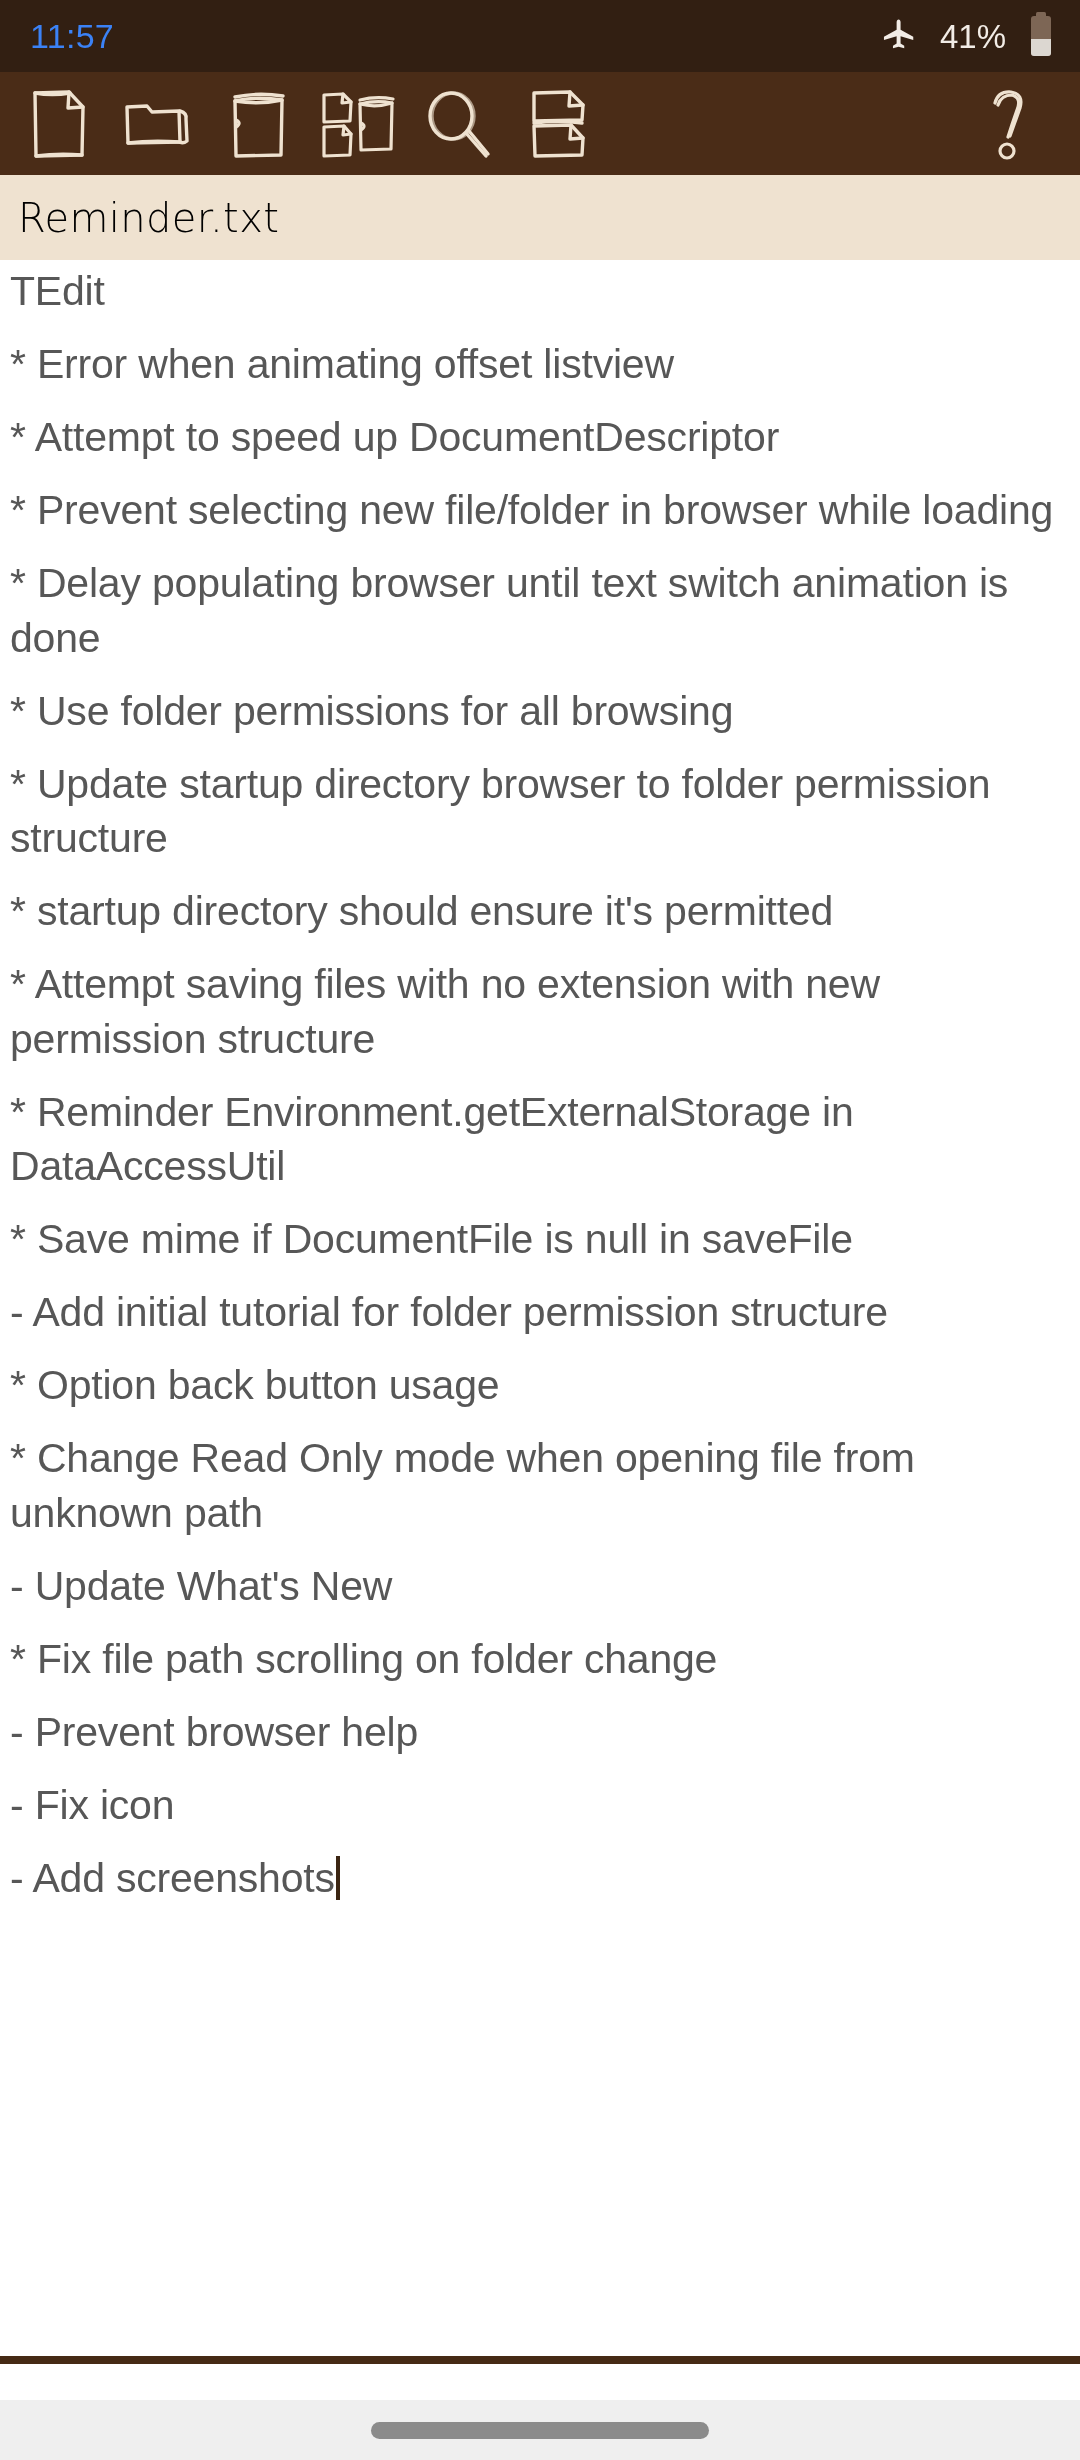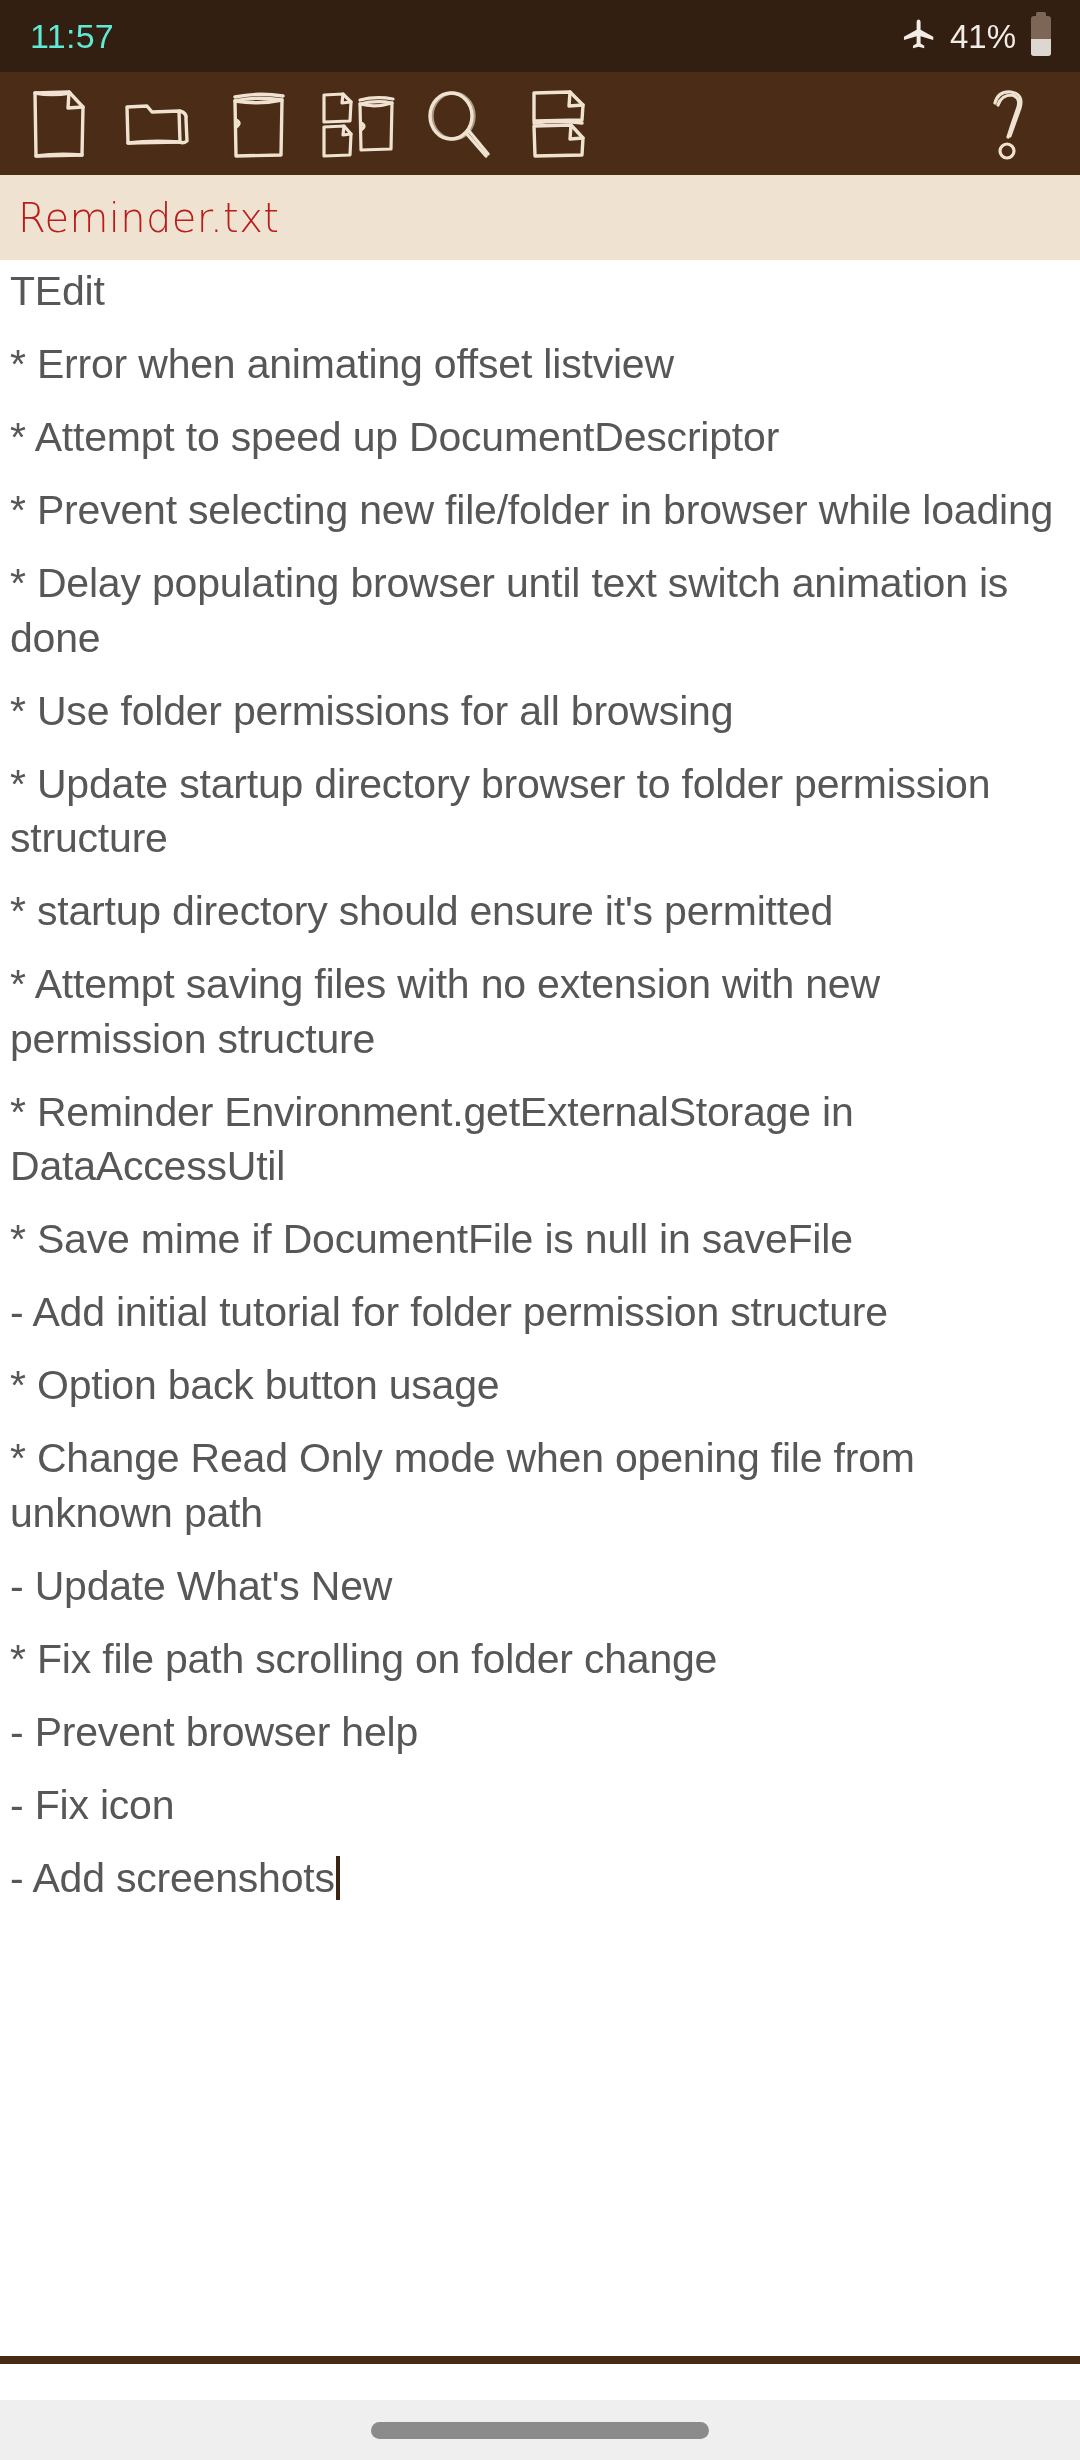--- a/index.html
+++ b/index.html
@@ -29,29 +29,29 @@
     height: 72px;
     background: #321f12;
     display: flex;
     align-items: center;
     justify-content: space-between;
     padding: 0 26px 0 30px;
     box-sizing: border-box;
     flex: none;
   }
   .status-clock {
-    color: #5eead4;
+    color: #3b82f6;
     font-size: 34px;
     letter-spacing: 0.3px;
     line-height: 1;
   }
   .status-right {
     display: flex;
     align-items: center;
-    gap: 12px;
+    gap: 22px;
   }
   .status-pct {
     color: #f2ece6;
     font-size: 33px;
     line-height: 1;
   }
   .airplane-icon svg { display: block; }
   .battery-icon { display: block; }
 
   
@@ -79,21 +79,21 @@
   .filename-bar {
     height: 85px;
     background: #efe2d0;
     display: flex;
     align-items: center;
     padding: 0 18px;
     box-sizing: border-box;
     flex: none;
   }
   .filename-text {
-    color: #b91c1c;
+    color: #000000;
     font-size: 40px;
     font-family: "DejaVu Sans", sans-serif;
     font-weight: 300;
     letter-spacing: 0.4px;
     line-height: 1;
   }
 
   
   .editor {
     flex: 1 1 auto;

